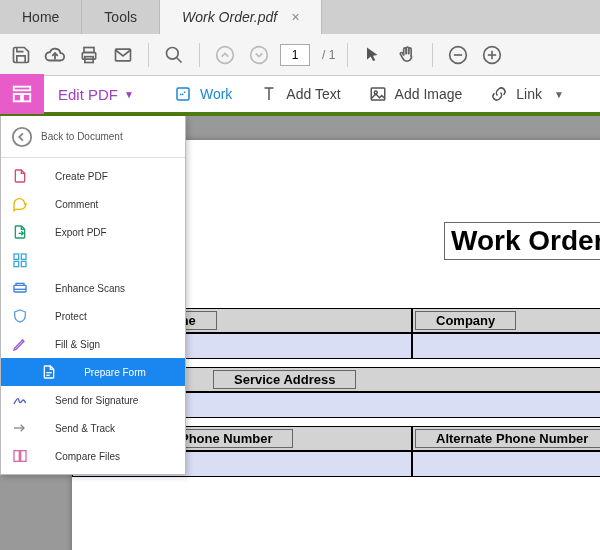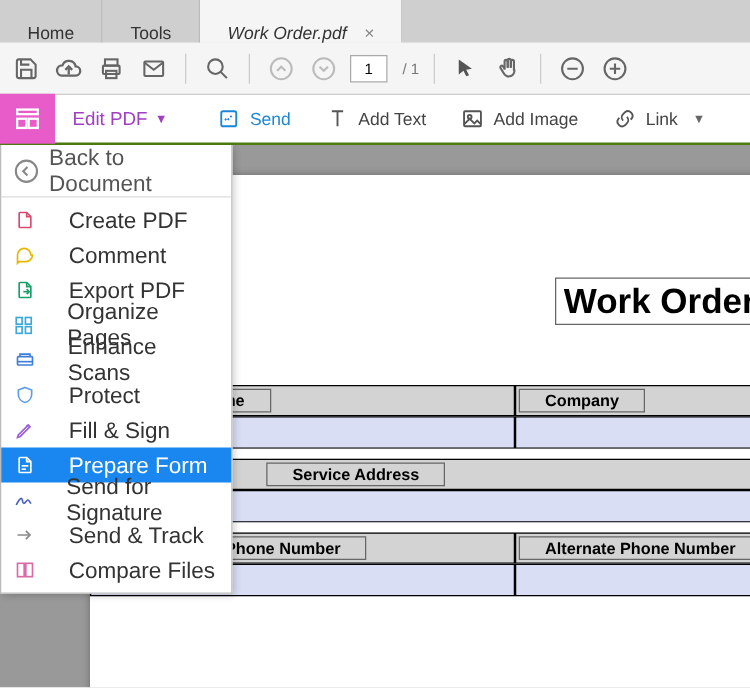--- a/index.html
+++ b/index.html
@@ -1,34 +1,34 @@
 <!DOCTYPE html>
 <html><head>
 <meta charset="utf-8">
 <style>
   * { box-sizing: border-box; margin: 0; padding: 0; font-family: Arial, Helvetica, sans-serif; }
   body { width: 600px; height: 550px; overflow: hidden; background: #fff; position: relative; }
 
   
   .tabs-bar { display: flex; align-items: stretch; height: 34px; background: #cfcfcf; font-size: 14px; }
-  .tab { display: flex; align-items: flex-end; padding: 0 22px; color: #333; border-right: 1px solid #bbb; cursor: pointer; }
+  .tab { display: flex; align-items: center; padding: 0 22px; color: #333; border-right: 1px solid #bbb; cursor: pointer; }
   .tab.inactive { background: #cfcfcf; }
   .tab.active { background: #f5f5f5; position: relative; font-style: italic; }
   .tab .close { margin-left: 14px; color: #888; font-size: 14px; }
   .tabs-rest { flex: 1; background: #cfcfcf; }
 
   
   .toolbar { display: flex; align-items: center; height: 42px; background: #f5f5f5; border-bottom: 1px solid #ccc; padding: 0 8px; gap: 8px; }
   .toolbar .ico { width: 26px; height: 26px; display:flex; align-items:center; justify-content:center; color:#555; cursor:pointer; }
   .toolbar .sep { width:1px; height:24px; background:#ccc; margin:0 4px; }
   .page-box { width:30px; height:22px; border:1px solid #aaa; background:#fff; font-size:12px; text-align:center; line-height:20px; }
   .page-total { font-size:12px; color:#777; margin-left:4px; }
 
   
-  .toolbar2 { display:flex; align-items:center; height:40px; background:#fff; border-bottom:2px solid #4d7c0f; }
+  .toolbar2 { display:flex; align-items:center; height:40px; background:#fff; border-bottom:4px solid #4d7c0f; }
   .pink-btn { width:44px; height:40px; background:#e85cc9; display:flex; align-items:center; justify-content:center; cursor:pointer; }
   .edit-pdf { display:flex; align-items:center; color:#a040c0; font-size:15px; cursor:pointer; padding:0 14px; gap:6px; }
   .edit-pdf .caret { color:#a040c0; font-size:10px; }
   .tb2-item { display:flex; align-items:center; gap:8px; padding:0 14px; height:40px; cursor:pointer; font-size:14px; color:#444; }
   .tb2-item.edit { color:#1a87d6; }
   .tb2-item svg { width:18px; height:18px; }
   .tb2-sep { width:12px; }
   .link-caret { font-size:10px; color:#666; margin-left:4px; }
 
   
@@ -36,26 +36,26 @@
   .paper { position:absolute; top:24px; left:72px; width:800px; height:1000px; background:#fff; box-shadow:0 0 6px rgba(0,0,0,.3); }
   .doc-title { position:absolute; top:82px; left:372px; font-size:28px; font-weight:bold; border:1px solid #666; padding:2px 6px; }
   .form-table { position:absolute; top:168px; left:0; width:800px; }
   .form-table td { border:1px solid #000; font-size:13px; padding:0; }
   .hdr { background:#d3d3d3; font-weight:bold; padding:4px 6px; height:24px; }
   .hdr-inner { border:1px solid #666; display:inline-block; padding:1px 20px; margin:2px; }
   .val { background:#d9def5; height:26px; }
   .spacer-row td { border:none; height:8px; background:#fff; }
 
   
-  .side-panel { position:absolute; top:116px; left:0; width:186px; background:#fff; border:1px solid #bbb; border-top:none; box-shadow:2px 2px 6px rgba(0,0,0,.2); font-size:18px; z-index:5; }
+  .side-panel { position:absolute; top:116px; left:0; width:186px; background:#fff; border:1px solid #bbb; border-top:none; box-shadow:2px 2px 6px rgba(0,0,0,.2); font-size:10px; z-index:5; }
   .back-row { display:flex; align-items:center; gap:8px; height:42px; padding:0 10px; border-bottom:1px solid #ddd; cursor:pointer; color:#555; }
   .back-row svg { width:22px; height:22px; }
   .panel-list { padding:4px 0; }
   .panel-item { display:flex; align-items:center; gap:26px; height:28px; padding:0 10px; cursor:pointer; color:#333; }
-  .panel-item.selected { background:#1a87f0; color:#fff; }
+  .panel-item.selected { background:#1a87f0; color:#fff;justify-content:center; }
   .panel-item .pi-icon { width:18px; height:18px; display:flex; align-items:center; justify-content:center; }
   .panel-item .pi-icon svg { width:16px; height:16px; }
 </style>
 </head>
 <body>
 
 <div class="tabs-bar">
   <div class="tab inactive">
       <span>Home</span>
     </div>
@@ -160,21 +160,21 @@
   <div class="edit-pdf">
     <span>Edit PDF</span>
     <span class="caret">▼</span>
   </div>
   <div class="tb2-sep"></div>
   <div class="tb2-item edit">
     <svg viewBox="0 0 24 24" fill="none" stroke="#1a87d6" stroke-width="2">
         <rect x="4" y="4" width="16" height="16" rx="2"></rect>
         <path d="M8 12l2 2 6-6" stroke-dasharray="2 2"></path>
       </svg>
-    <span>Send</span>
+    <span>Work</span>
   </div>
   <div class="tb2-item">
     <svg viewBox="0 0 24 24" fill="none" stroke="#555" stroke-width="2">
         <path d="M6 4h12"></path>
         <path d="M12 4v16"></path>
       </svg>
     <span>Add Text</span>
   </div>
   <div class="tb2-item">
     <svg viewBox="0 0 24 24" fill="none" stroke="#555" stroke-width="2">
@@ -273,21 +273,20 @@
     </div>
     <div class="panel-item">
       <span class="pi-icon">
           <svg viewBox="0 0 24 24" fill="none" stroke="#3da9d9" stroke-width="2">
             <rect x="3" y="3" width="7" height="8"></rect>
             <rect x="14" y="3" width="7" height="8"></rect>
             <rect x="3" y="14" width="7" height="8"></rect>
             <rect x="14" y="14" width="7" height="8"></rect>
           </svg>
         </span>
-      <span>Organize Pages</span>
     </div>
     <div class="panel-item">
       <span class="pi-icon">
           <svg viewBox="0 0 24 24" fill="none" stroke="#3d7fd9" stroke-width="2">
             <rect x="3" y="8" width="18" height="10" rx="1"></rect>
             <path d="M6 8V5h12v3"></path>
             <line x1="3" y1="14" x2="21" y2="14"></line>
           </svg>
         </span>
       <span>Enhance Scans</span>

